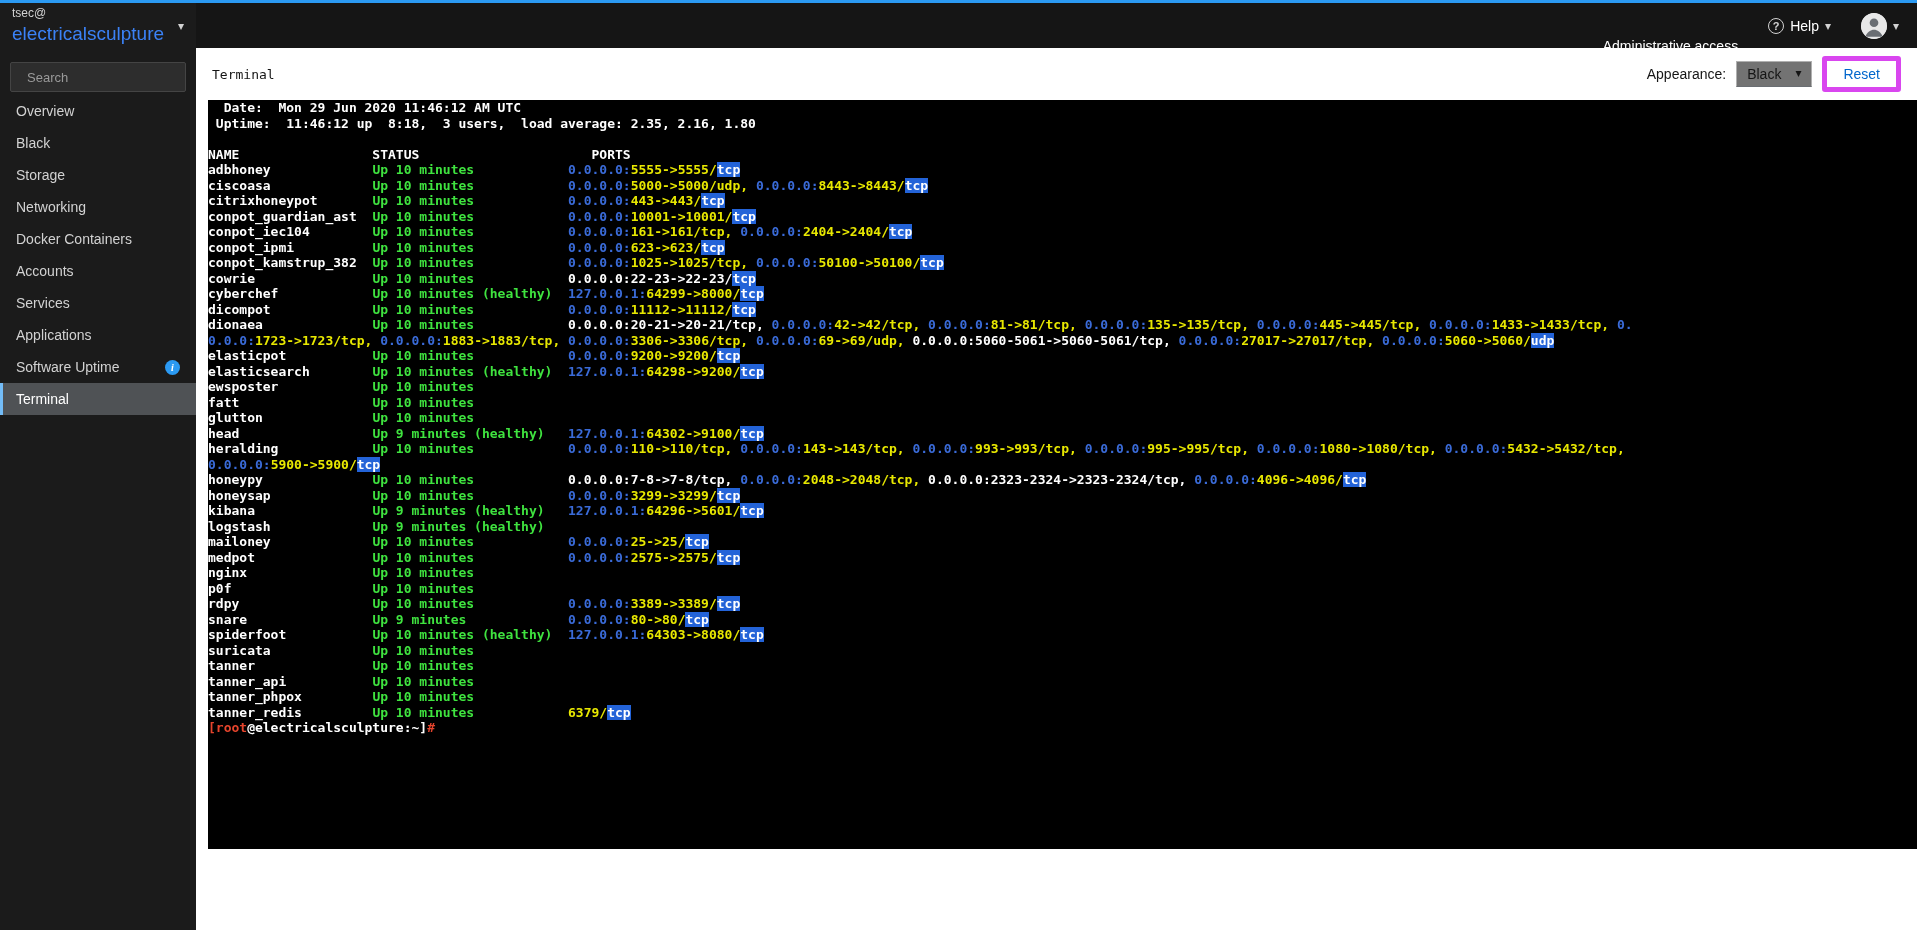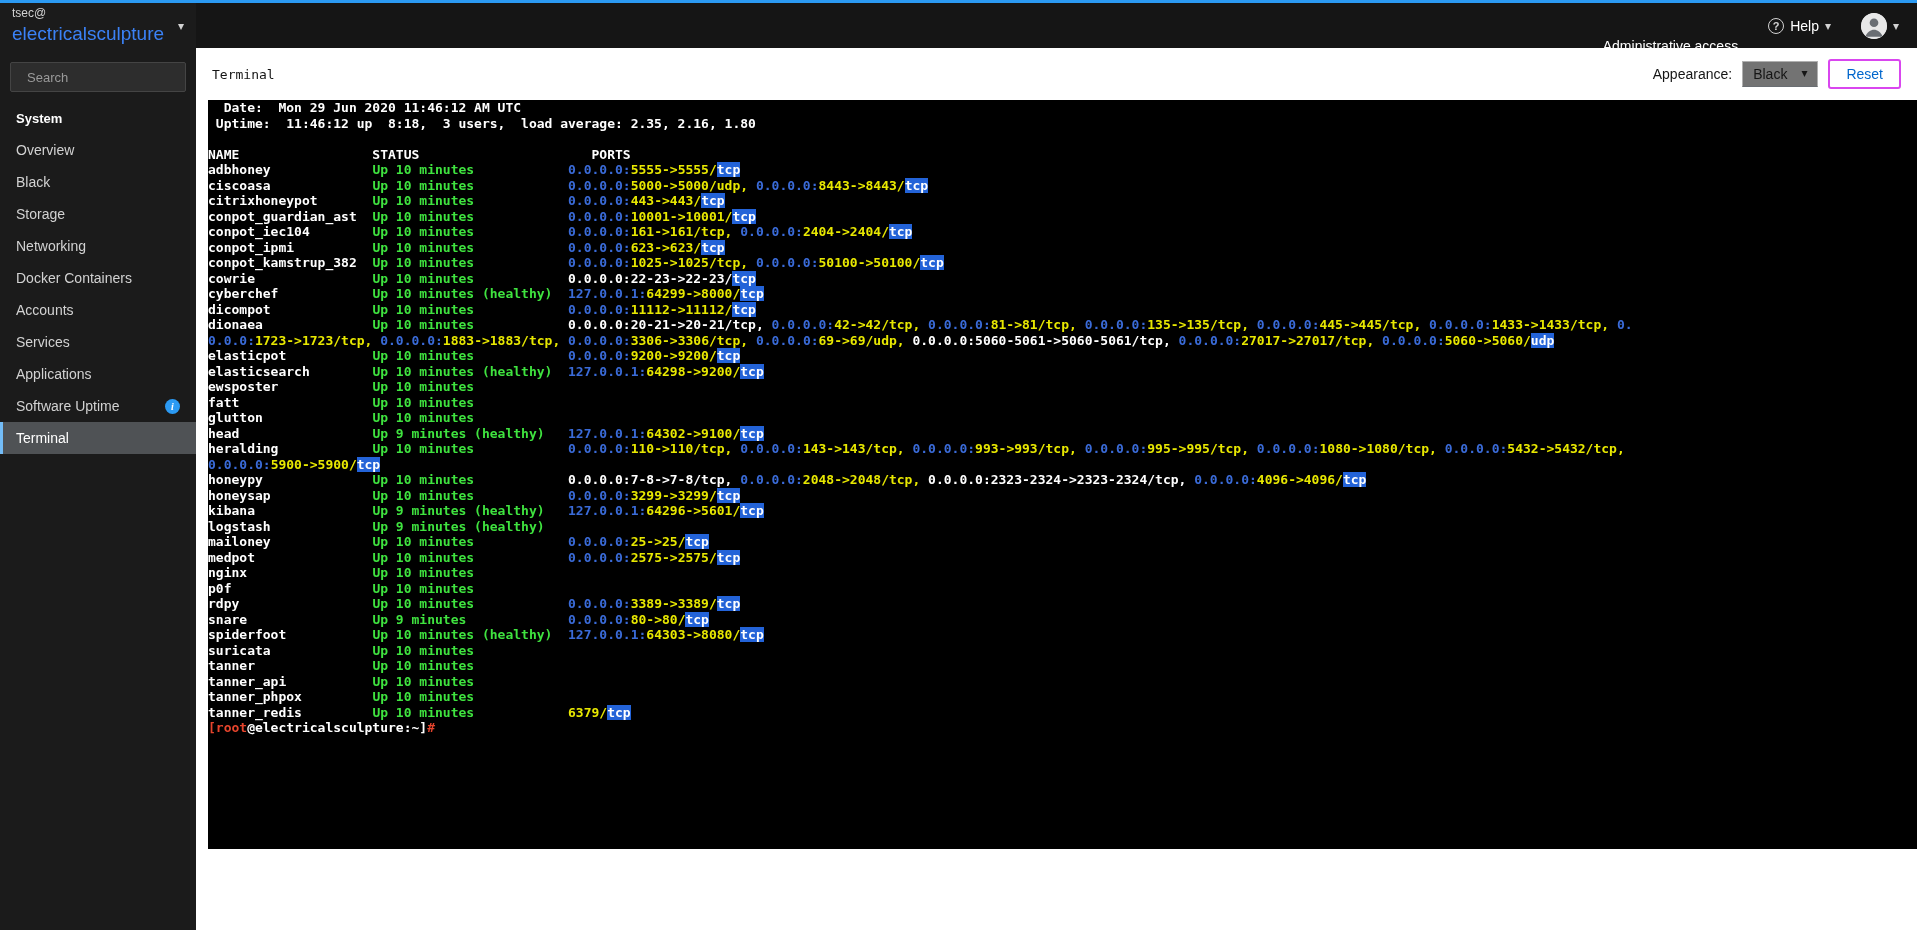--- a/index.html
+++ b/index.html
@@ -39,21 +39,21 @@
                font-family:"Liberation Serif", serif; }
 
   
   .content { position:absolute; top:48px; left:196px; right:0; bottom:0; background:#ffffff; }
   .content-header { height:52px; display:flex; align-items:center; padding:0 16px; background:#fff; }
   .page-title { font-family:"DejaVu Sans Mono", monospace; font-size:13px; color:#151515; }
   .header-controls { margin-left:auto; display:flex; align-items:center; gap:10px; font-size:14px; color:#151515; }
   .select { border:1px solid #b0b0b0; border-bottom-color:#6a6e73; background:#737373; padding:4px 10px;
             display:inline-flex; align-items:flex-start; gap:14px; cursor:pointer; min-width:68px; }
   .select .caret { color:#151515; }
-  .reset { background:#fff; border:2px solid #d946ef; color:#0066cc; font-size:14px; padding:5px 16px;
+  .reset { background:#fff; border:5px solid #d946ef; color:#0066cc; font-size:14px; padding:5px 16px;
            border-radius:3px; cursor:pointer; font-family:"Liberation Sans",sans-serif; }
 
   
   .terminal { position:absolute; top:52px; left:12px; right:0; height:749px; background:#000; padding:0; overflow:hidden; }
   .terminal pre { margin:0; font-family:"DejaVu Sans Mono", monospace; font-size:13px; line-height:15.5px;
                   font-weight:bold; color:#ffffff; white-space:pre; }
   .t-w { color:#ffffff; }
   .t-g { color:#3fe33f; }
   .t-y { color:#e8e800; }
   .t-b { color:#3a6bd8; }
@@ -95,21 +95,20 @@
 
 <nav class="sidebar">
   <div class="searchbox">
     <svg width="13" height="13" viewBox="0 0 16 16">
       <circle cx="7" cy="7" r="4.5" fill="none" stroke="#9a9a9a" stroke-width="1.6"></circle>
       <line x1="10.5" y1="10.5" x2="14" y2="14" stroke="#9a9a9a" stroke-width="1.6"></line>
     </svg>
     <input type="text" placeholder="Search" style="">
   </div>
   <div>
-      <div class="nav-section-title">System</div>
       <div class="nav-item">
         <span>Overview</span>
       </div>
       <div class="nav-item">
         <span>Black</span>
       </div>
       <div class="nav-item">
         <span>Storage</span>
       </div>
       <div class="nav-item">

